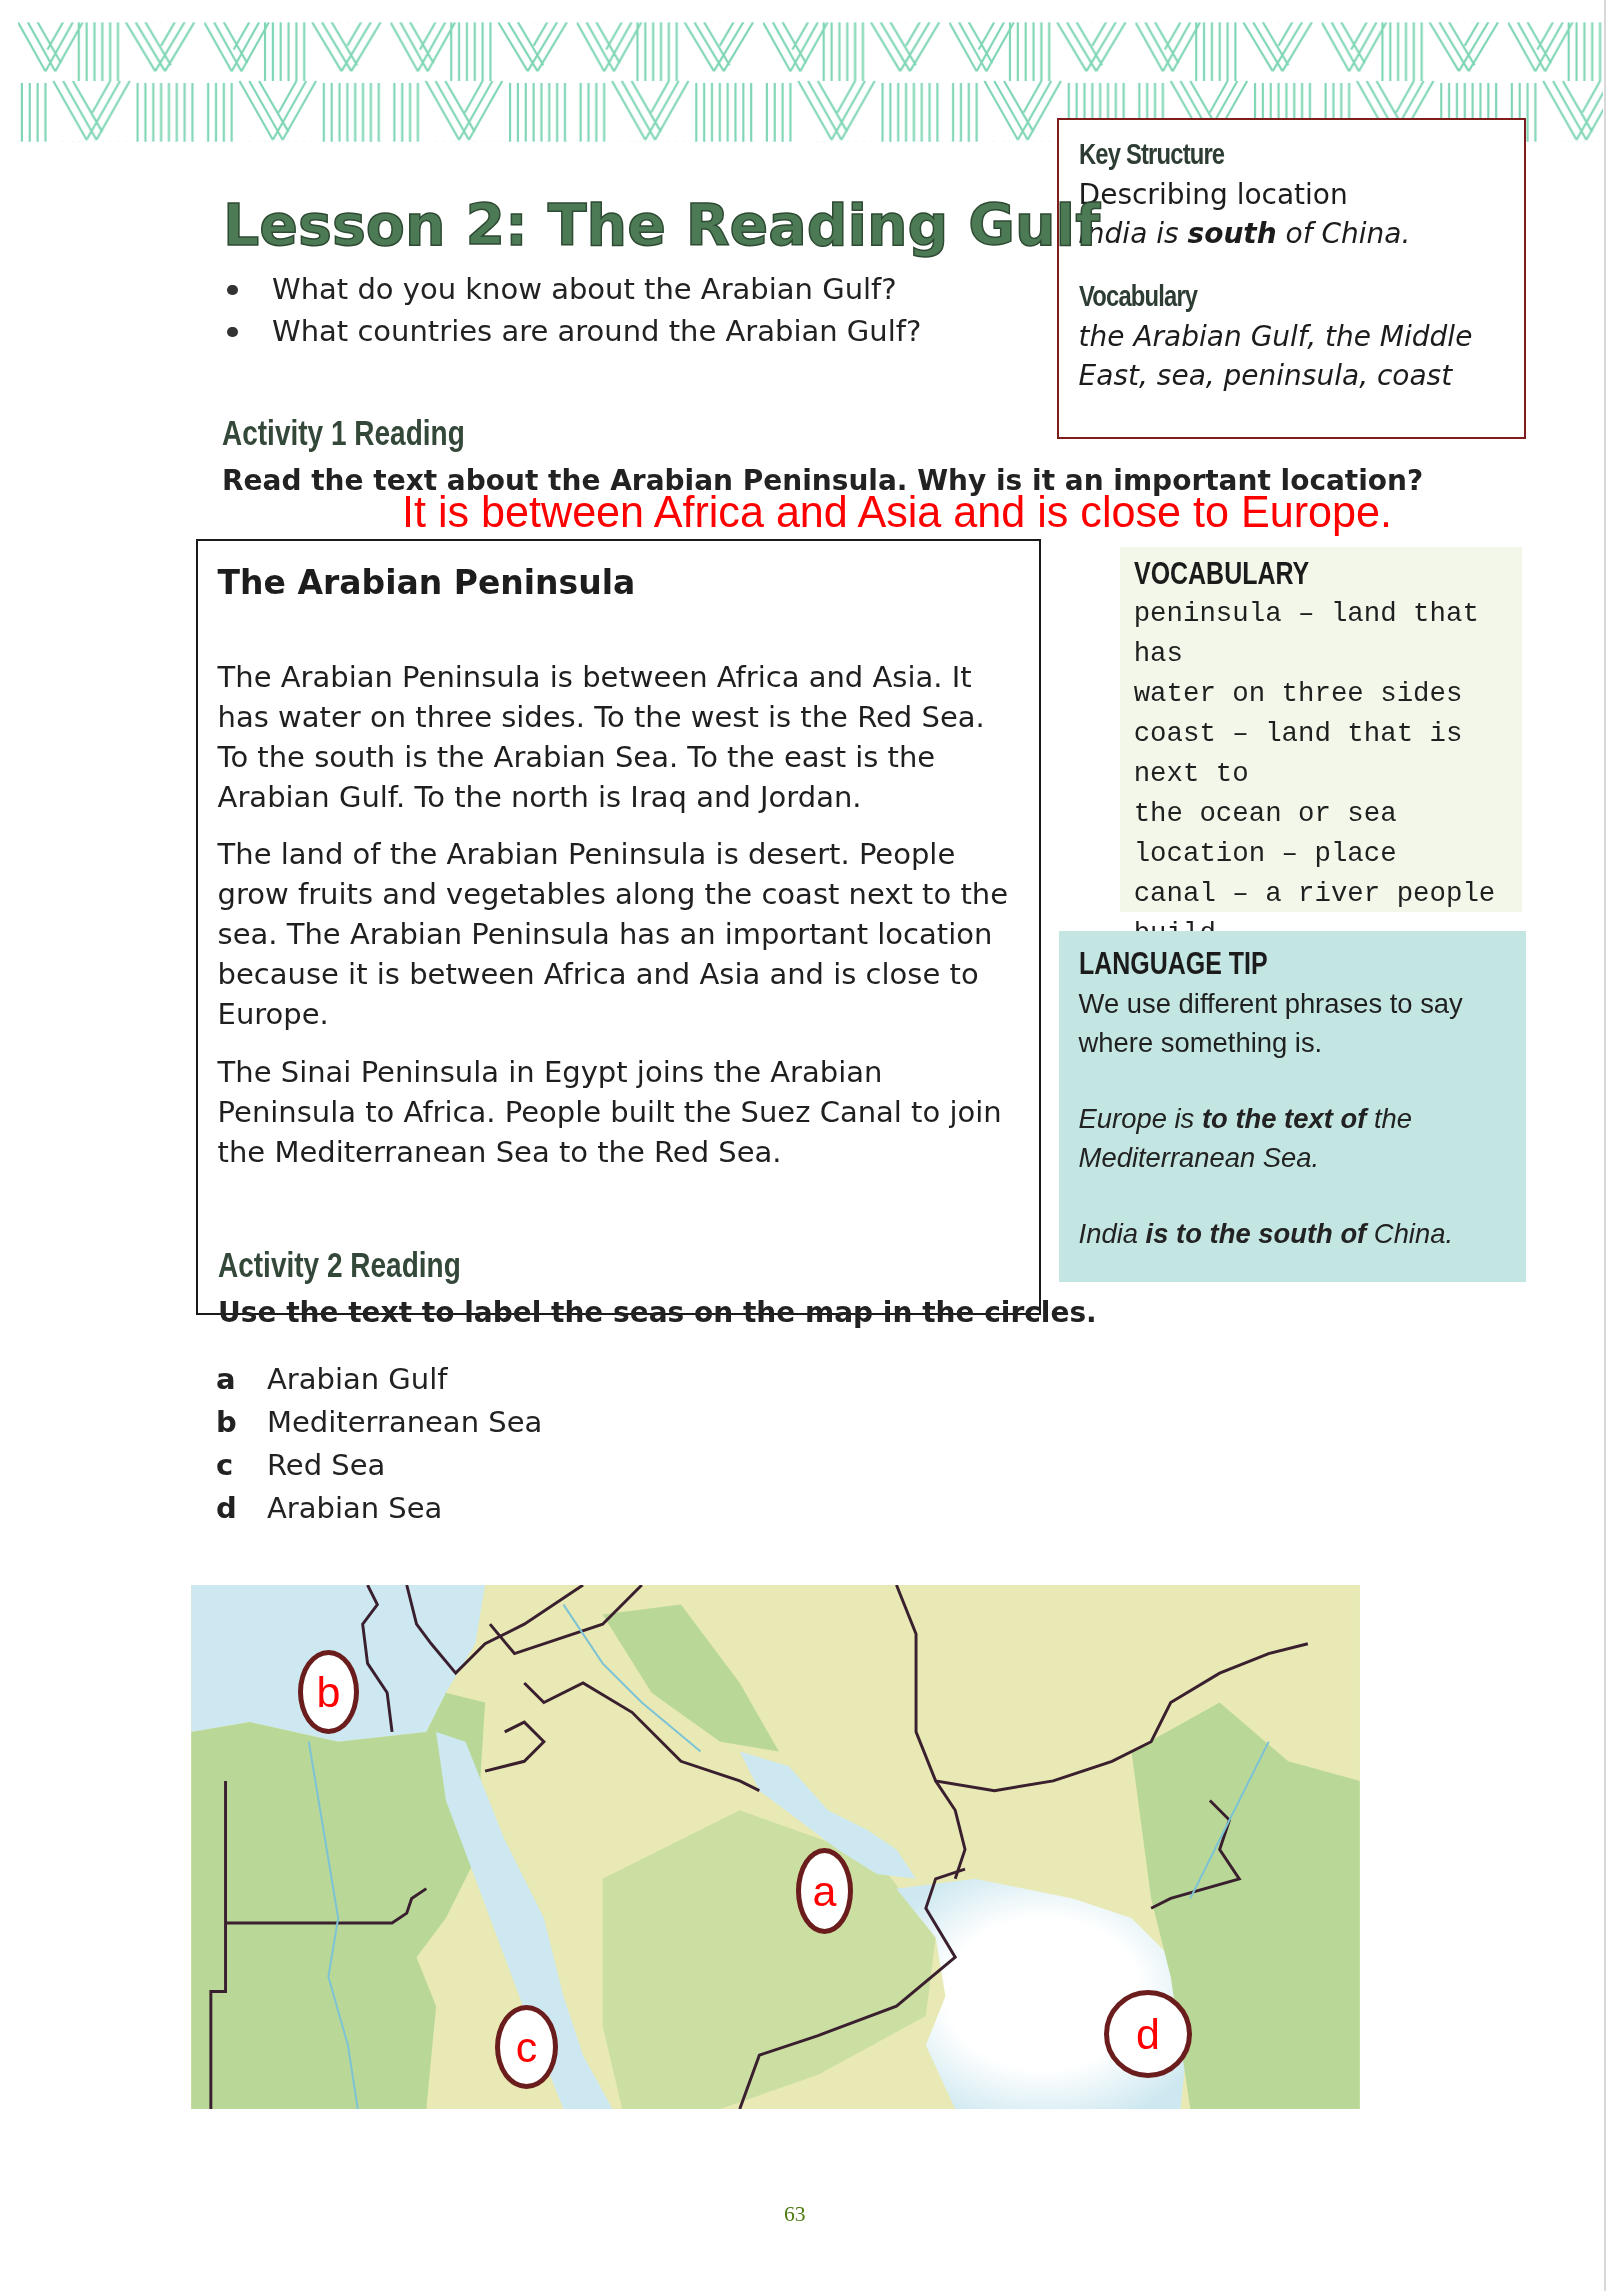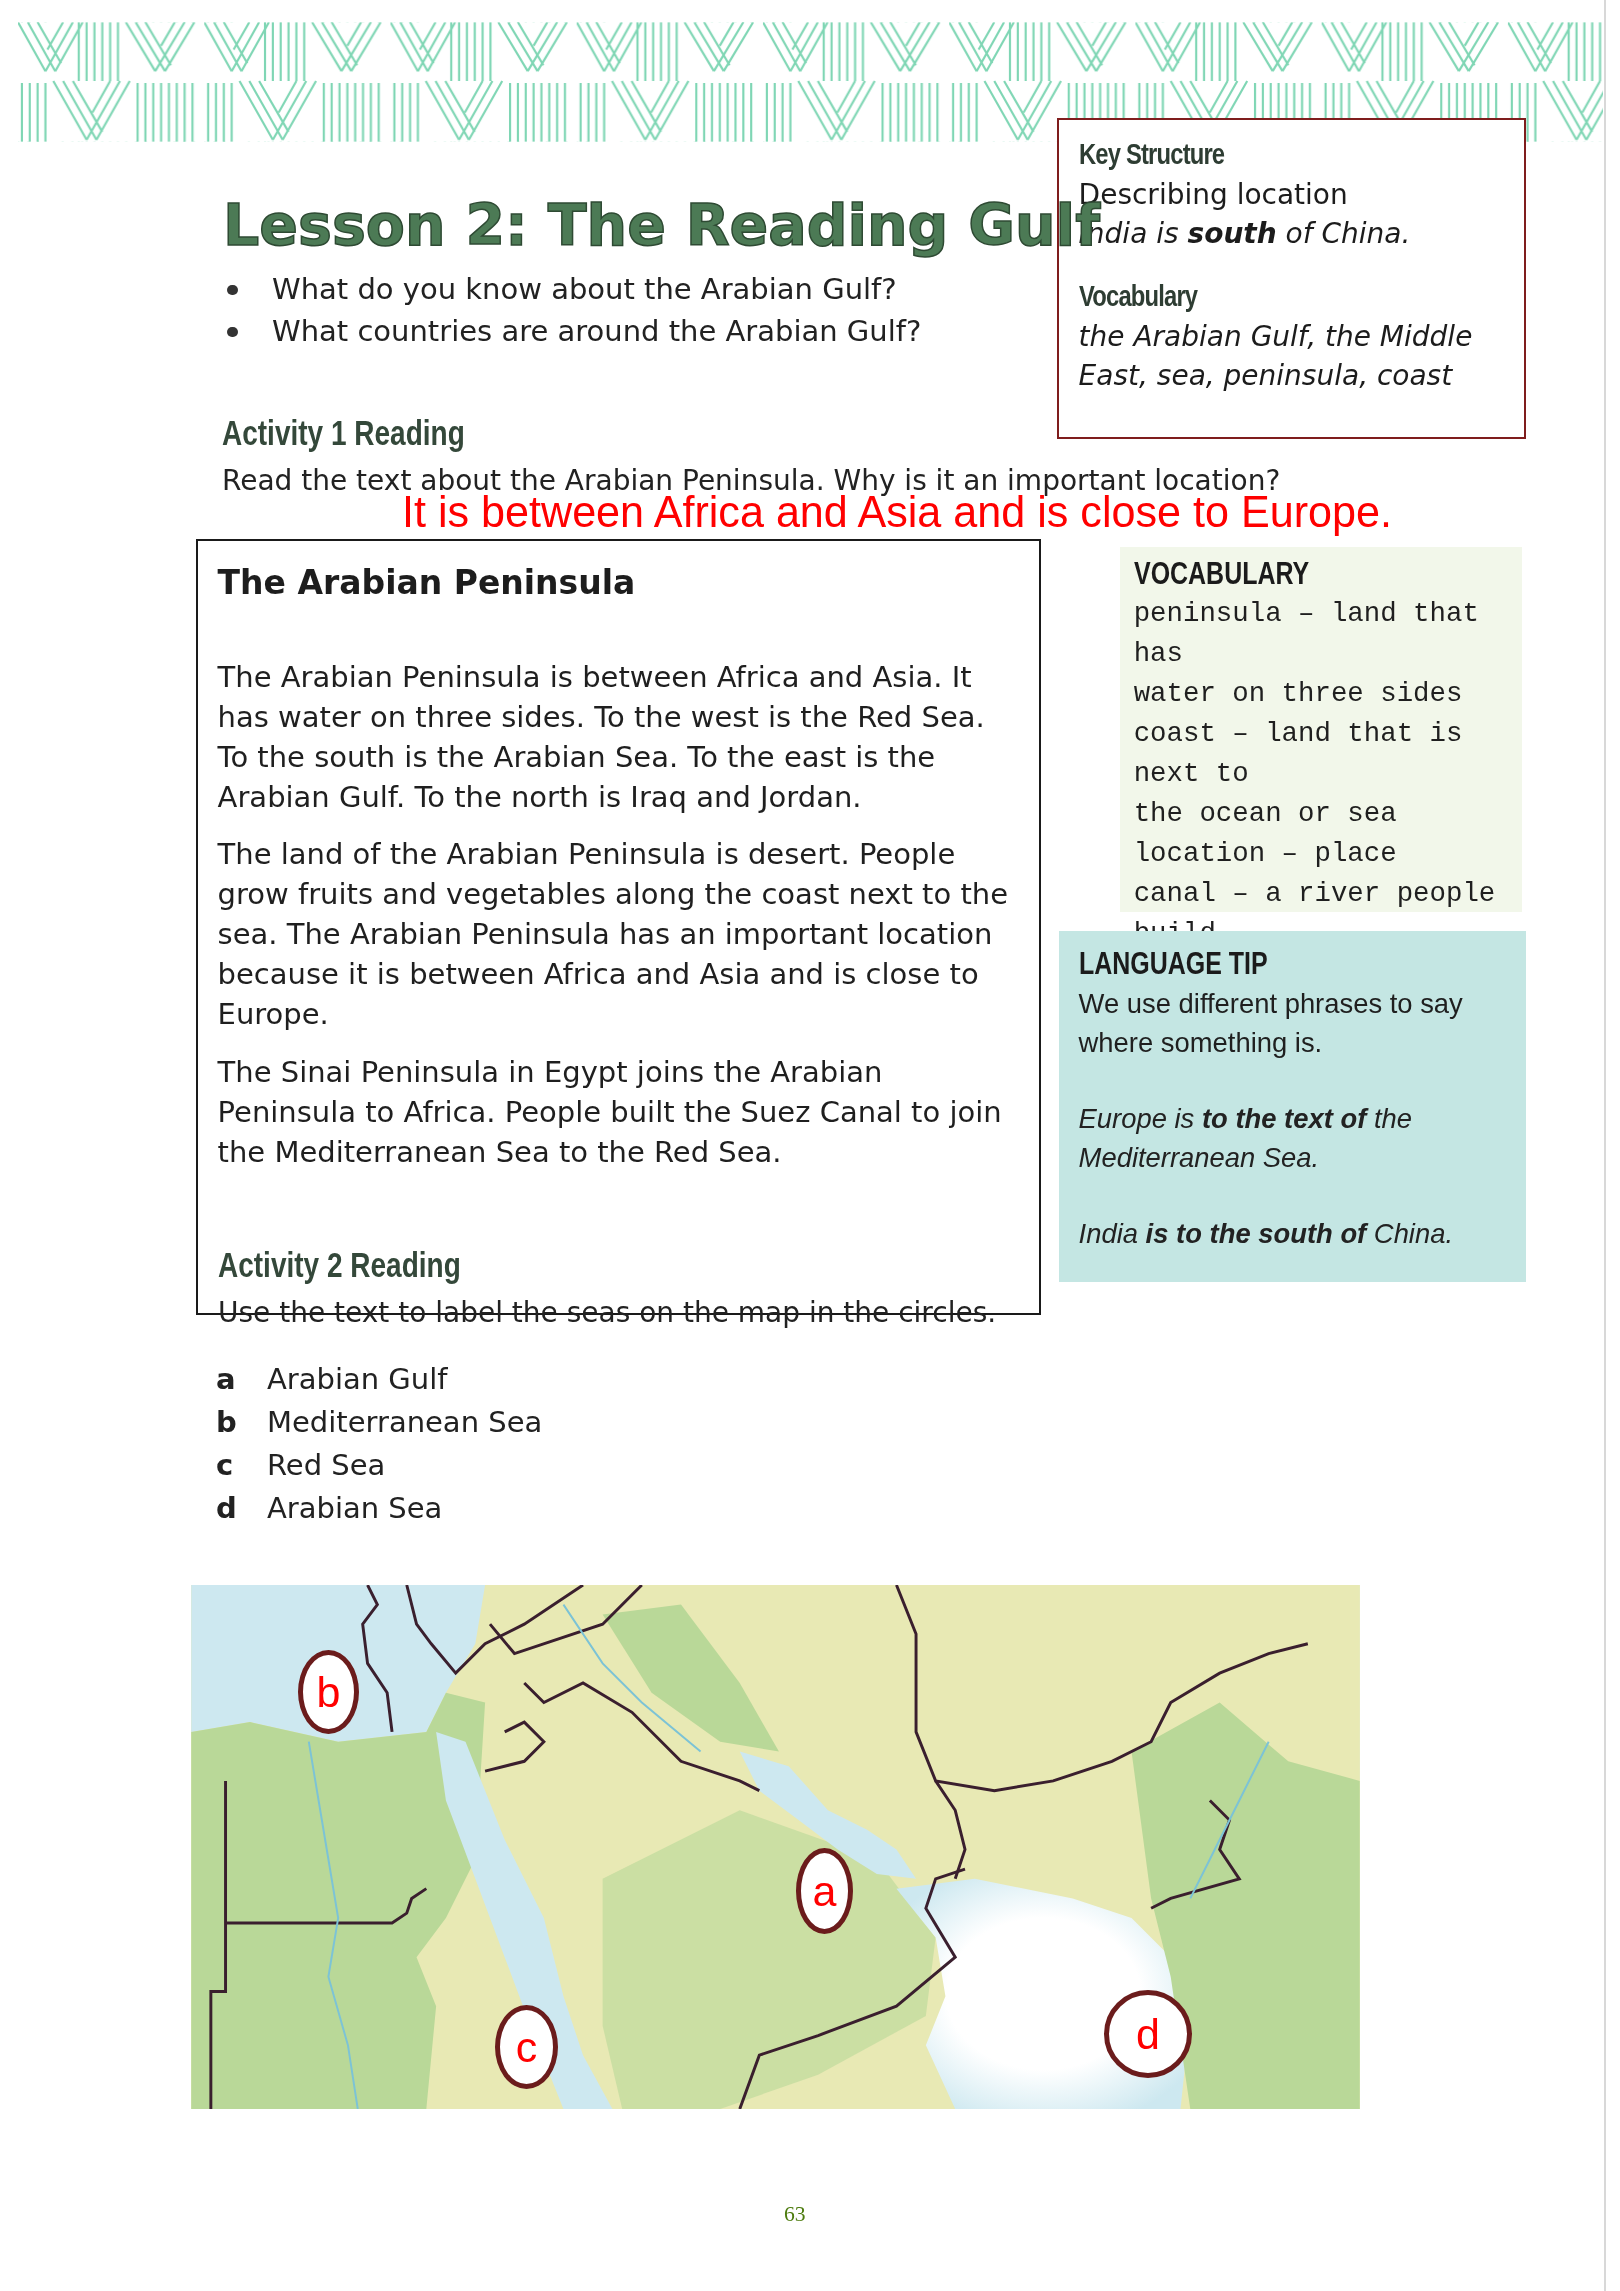--- a/index.html
+++ b/index.html
@@ -33,21 +33,21 @@
   .intro-list { position:absolute; left:223px; top:268px; margin:0; padding:0; list-style:none; }
   .intro-list li { font-size:29px; line-height:42px; color:#222; position:relative; padding-left:49px; }
   .intro-list li::before {
     content:""; position:absolute; left:3.9px; top:16.7px; width:10.8px; height:10.8px;
     border-radius:50%; background:#333;
   }
   .act-h {
     position:absolute; font-family:"Liberation Sans", sans-serif; font-weight:bold;
     font-size:35px; color:#34483a; transform:scaleX(0.8); transform-origin:left;
   }
-  .instr { position:absolute; font-size:28px; color:#222; }
+  .instr { position:absolute; font-size:28px; color:#222;font-weight:bold; }
   .answer {
     position:absolute; left:402px; top:487px; font-family:"Liberation Sans", sans-serif;
     font-size:44px; color:#ff0000; transform:scaleX(0.98); transform-origin:left;
   }
   .reading-box {
     position:absolute; left:196px; top:539px; width:845px; height:776px;
     border:2.9px solid #1a1a1a; box-sizing:border-box; padding:21.6px 19.6px;
   }
   .reading-title { font-size:33px; font-weight:bold; color:#1d1d1d; margin:0 0 55px; }
   .reading-p { font-size:29px; line-height:40px; color:#1f1f1f; margin:0 0 17.6px; }

